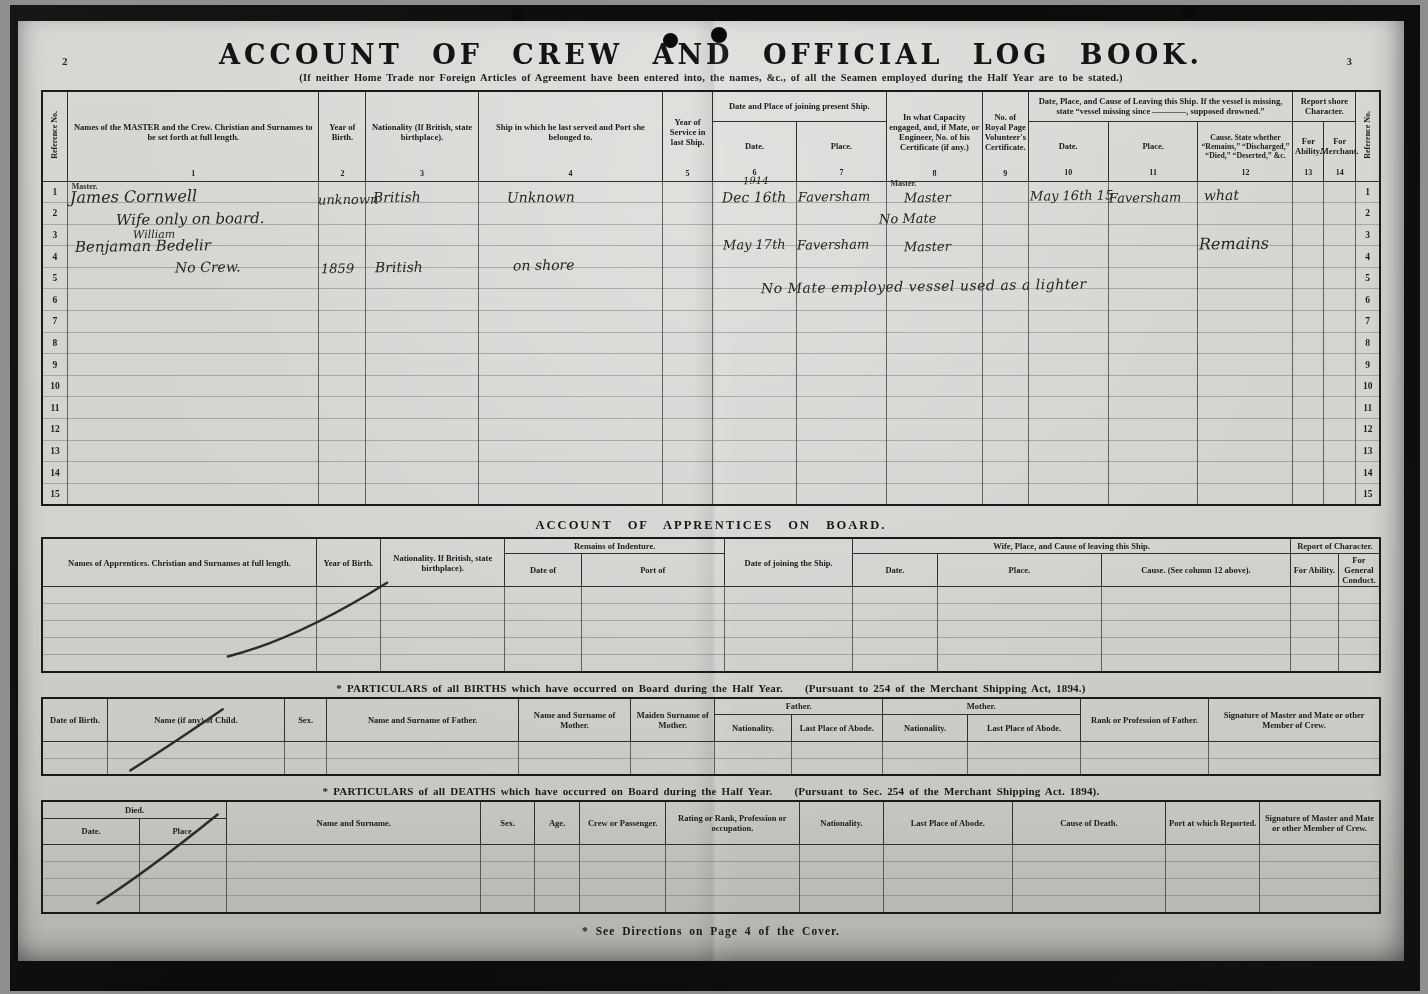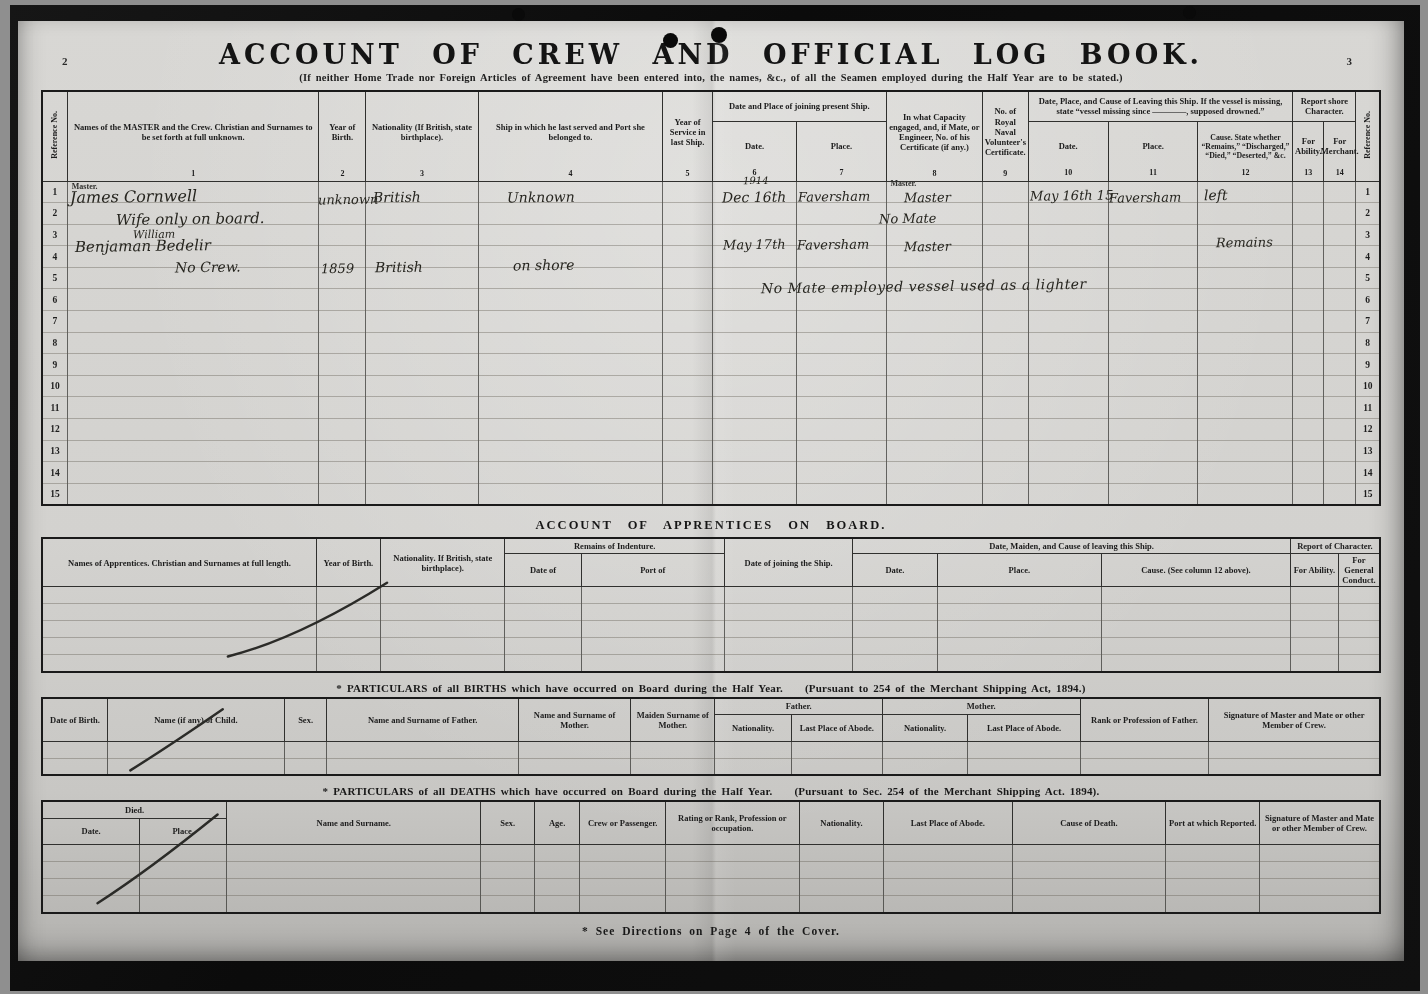--- a/index.html
+++ b/index.html
@@ -128,21 +128,21 @@
         <col style="width:7.1%">
           <col style="width:2.3%">
           <col style="width:2.4%">
           <col style="width:1.8%">
       </colgroup>
       <thead>
         <tr class="h1">
           <th rowspan="2" class="vert tall"><span>Reference No.</span></th>
           <th rowspan="2" class="tall">
               <div class="stack">
-                <div class="lbl">Names of the MASTER and the Crew. Christian and Surnames to be set forth at full unknown.</div>
+                <div class="lbl">Names of the MASTER and the Crew. Christian and Surnames to be set forth at full length.</div>
                 <div class="cnum">1</div>
               </div>
             </th>
           <th rowspan="2" class="tall">
               <div class="stack">
                 <div class="lbl">Year of Birth.</div>
                 <div class="cnum">2</div>
               </div>
             </th>
           <th rowspan="2" class="tall">
@@ -165,21 +165,21 @@
             </th>
           <th colspan="2">Date and Place of joining present Ship.</th>
           <th rowspan="2" class="tall">
               <div class="stack">
                 <div class="lbl">In what Capacity engaged, and, if Mate, or Engineer, No. of his Certificate (if any.)</div>
                 <div class="cnum">8</div>
               </div>
             </th>
           <th rowspan="2" class="tall">
               <div class="stack">
-                <div class="lbl">No. of Royal Naval Volunteer's Certificate.</div>
+                <div class="lbl">No. of Royal Page Volunteer's Certificate.</div>
                 <div class="cnum">9</div>
               </div>
             </th>
           <th colspan="3">Date, Place, and Cause of Leaving this Ship. If the vessel is missing, state “vessel missing since ————, supposed drowned.”</th>
           <th colspan="2">Report shore Character.</th>
           <th rowspan="2" class="vert tall"><span>Reference No.</span></th>
         </tr>
         <tr class="h2">
           <th class="midtall">
               <div class="stack">
@@ -505,31 +505,31 @@
       <span class="hw" style="left:20.7%;top:103px;font-size:13px;">unknown</span>
       <span class="hw" style="left:24.8%;top:100px;font-size:14px;">British</span>
       <span class="hw" style="left:34.8%;top:100px;font-size:14px;">Unknown</span>
       <span class="hw" style="left:52.4%;top:86px;font-size:10px;">1914</span>
       <span class="hw" style="left:50.8%;top:100px;font-size:14px;">Dec 16th</span>
       <span class="hw" style="left:56.5%;top:100px;font-size:13px;">Faversham</span>
       <span class="printed" style="left:63.4%;top:90px;">Master.</span>
       <span class="hw" style="left:64.4%;top:101px;font-size:13px;">Master</span>
       <span class="hw" style="left:73.8%;top:99px;font-size:13px;">May 16th 15</span>
       <span class="hw" style="left:79.7%;top:101px;font-size:13px;">Faversham</span>
-      <span class="hw" style="left:86.8%;top:98px;font-size:14px;">left</span>
+      <span class="hw" style="left:86.8%;top:98px;font-size:14px;">what</span>
 
       <span class="hw" style="left:5.6%;top:122px;font-size:15px;">Wife only on board.</span>
       <span class="hw" style="left:62.5%;top:122px;font-size:13px;">No Mate</span>
 
       <span class="hw" style="left:6.9%;top:139px;font-size:11px;">William</span>
       <span class="hw" style="left:2.5%;top:149px;font-size:15px;">Benjaman Bedelir</span>
       <span class="hw" style="left:50.9%;top:148px;font-size:13px;">May 17th</span>
       <span class="hw" style="left:56.4%;top:148px;font-size:13px;">Faversham</span>
       <span class="hw" style="left:64.4%;top:150px;font-size:13px;">Master</span>
-      <span class="hw" style="left:86.4%;top:146px;font-size:13px;padding-left:17px;">Remains</span>
+      <span class="hw" style="left:86.4%;top:146px;font-size:16px;">Remains</span>
 
       <span class="hw" style="left:10.0%;top:170px;font-size:14px;">No Crew.</span>
       <span class="hw" style="left:20.9%;top:172px;font-size:13px;">1859</span>
       <span class="hw" style="left:24.9%;top:170px;font-size:14px;">British</span>
       <span class="hw" style="left:35.2%;top:168px;font-size:14px;">on shore</span>
 
       <span class="hw" style="left:53.7%;top:189px;font-size:14px;letter-spacing:0.5px;">No Mate employed vessel used as a lighter</span>
     </div>
   </div>
 
@@ -565,21 +565,21 @@
               <div class="stack">
                 <div class="lbl">Nationality. If British, state birthplace).</div>
               </div>
             </th>
           <th colspan="2">Remains of Indenture.</th>
           <th rowspan="2" class="tall">
               <div class="stack">
                 <div class="lbl">Date of joining the Ship.</div>
               </div>
             </th>
-          <th colspan="3">Date, Maiden, and Cause of leaving this Ship.</th>
+          <th colspan="3">Wife, Place, and Cause of leaving this Ship.</th>
           <th colspan="2">Report of Character.</th>
         </tr>
         <tr class="h2">
           <th>Date of</th>
           <th>Port of</th>
           <th>Date.</th>
           <th>Place.</th>
           <th>Cause. (See column 12 above).</th>
           <th>For Ability.</th>
           <th>For General Conduct.</th>

